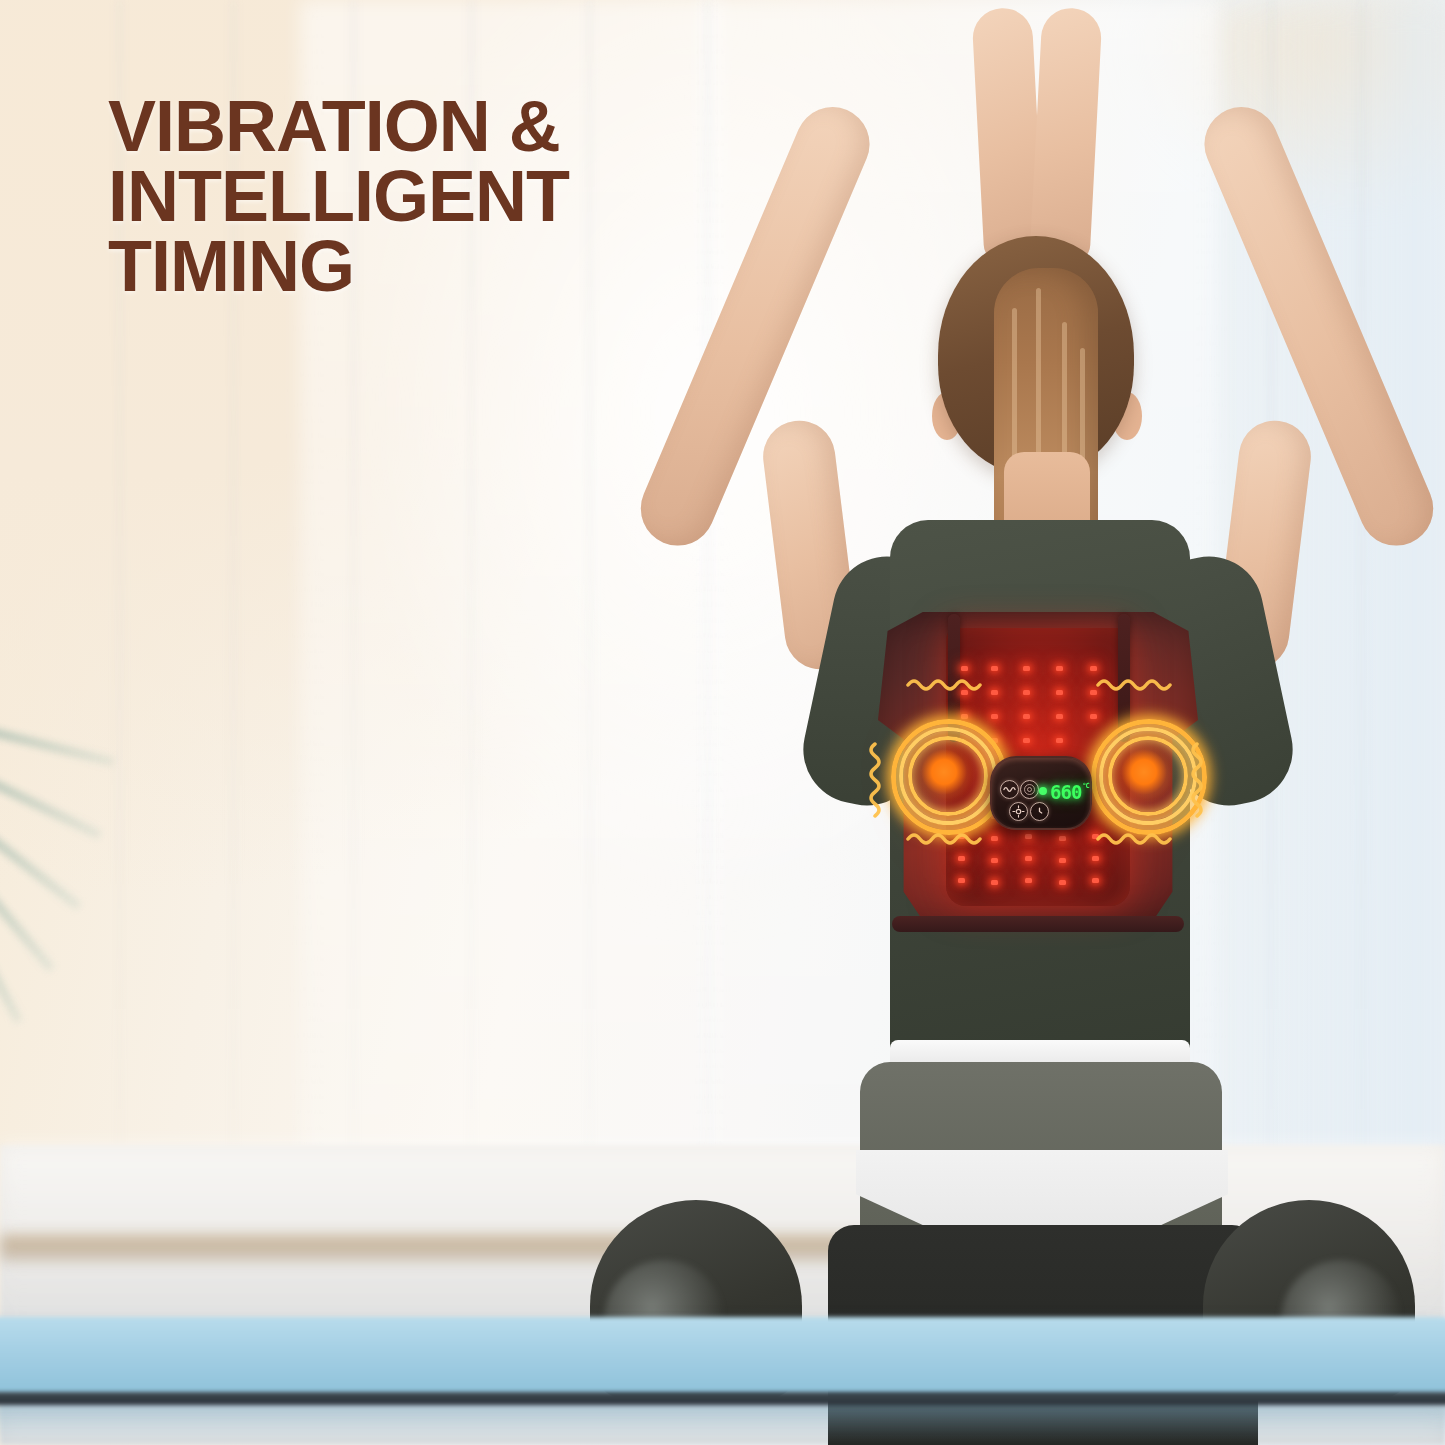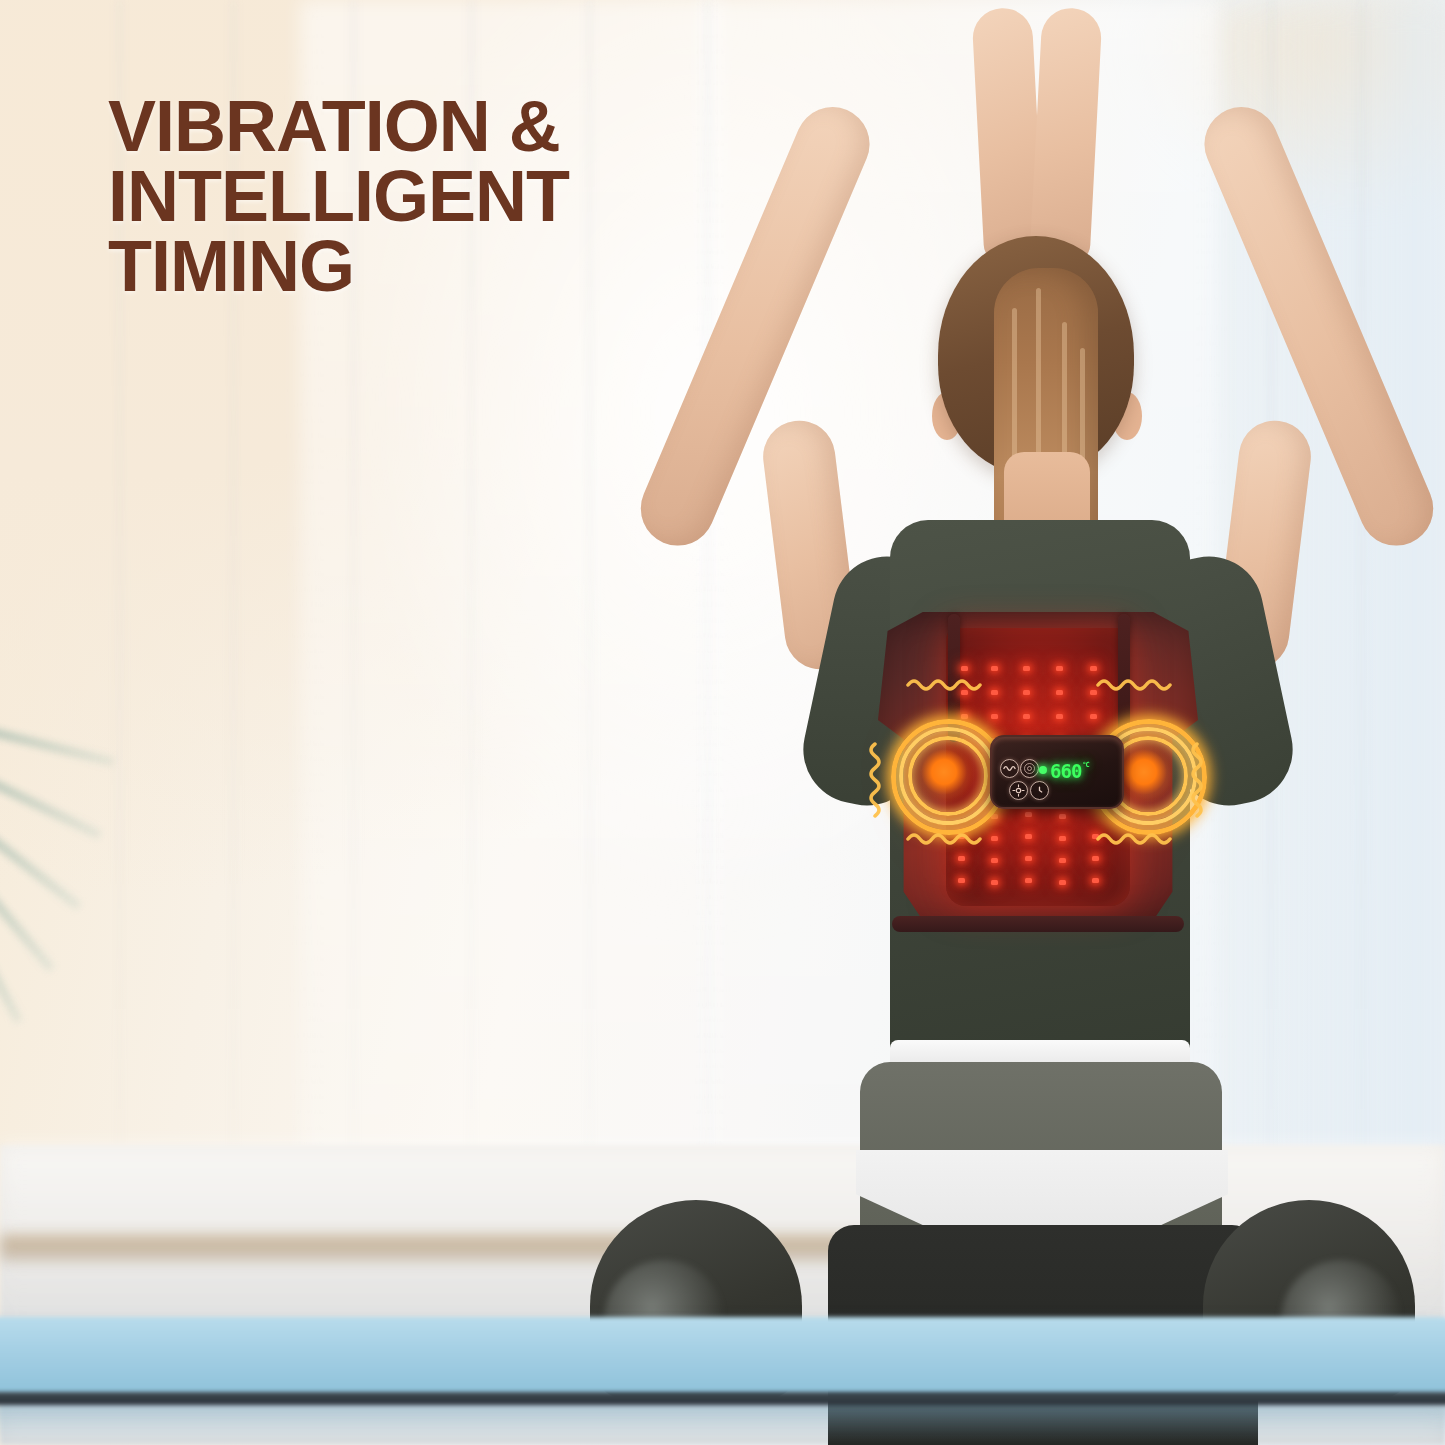--- a/index.html
+++ b/index.html
@@ -110,24 +110,24 @@
   .ring::before,.ring::after{content:"";position:absolute;border-radius:50%;
     box-shadow:0 0 14px 4px rgba(255,178,50,.85),inset 0 0 10px 2px rgba(255,200,90,.7);}
   .ring::before{left:18px;top:18px;width:72px;height:72px;border:4px solid #ffc24d;}
   .ring::after{left:1px;top:1px;width:106px;height:106px;border:5px solid #ffb43a;}
   .ring-mid{position:absolute;left:9px;top:9px;width:90px;height:90px;border-radius:50%;border:4px solid #ffcf66;
     box-shadow:0 0 16px 5px rgba(255,190,70,.75),inset 0 0 10px 2px rgba(255,215,120,.65);}
 
   .wave{position:absolute;width:76px;height:16px;opacity:.95;}
   .wave-v{width:16px;height:76px;}
 
-  .panel{position:absolute;left:112px;top:123px;width:98px;height:70px;border-radius:14px;
+  .panel{position:absolute;left:112px;top:144px;width:98px;height:70px;border-radius:26px;
     background:linear-gradient(165deg,#3d2420,#241412 55%,#1a0e0d);
     box-shadow:0 5px 14px rgba(0,0,0,.55),inset 0 2px 5px rgba(255,160,130,.25);
-    border:2px solid rgba(120,66,56,.55);padding-left:32px;}
+    border:2px solid rgba(120,66,56,.55);}
   .pbtn{position:absolute;width:17px;height:17px;border-radius:50%;border:1.6px solid rgba(228,200,188,.85);
     box-shadow:0 0 4px rgba(255,200,180,.3);}
   .pbtn i{position:absolute;inset:3px;border-radius:50%;border:1.3px solid rgba(228,200,188,.7);}
   .pled{position:absolute;left:47px;top:29px;width:8px;height:8px;border-radius:50%;background:#49ff6a;
     box-shadow:0 0 7px 2px rgba(60,255,100,.85);}
   .lcd{position:absolute;left:58px;top:22px;width:36px;height:24px;
     font-family:"DejaVu Sans Mono","Liberation Mono",monospace;font-weight:700;font-size:19px;
     letter-spacing:-1px;color:#3dff5f;text-shadow:0 0 7px rgba(50,255,90,.95),0 0 14px rgba(40,220,80,.6);
     display:flex;align-items:center;}
   .lcd-unit{font-size:7px;margin-left:1px;align-self:flex-start;margin-top:2px;}

